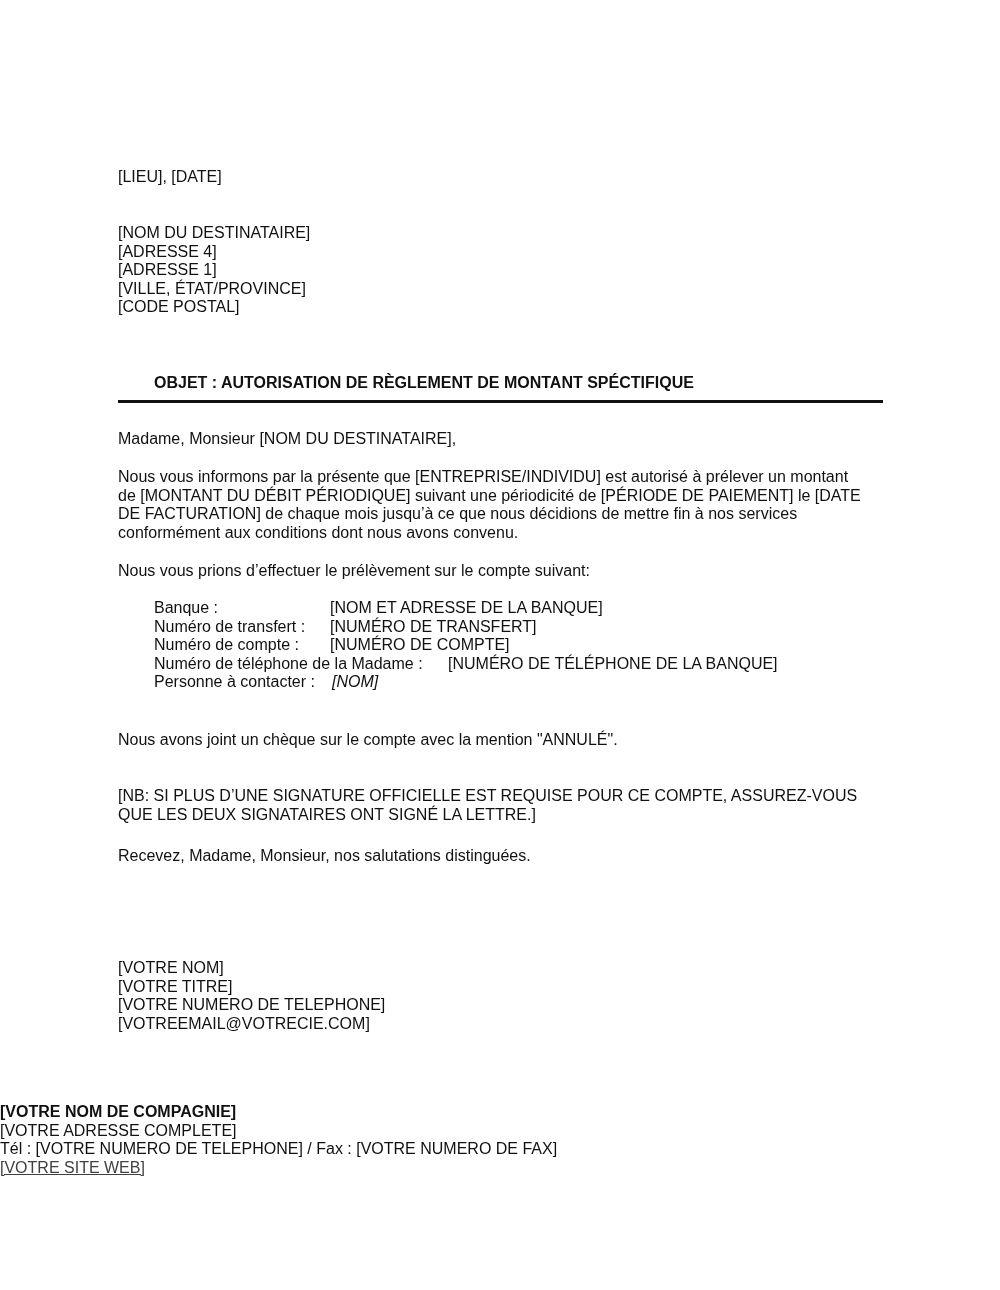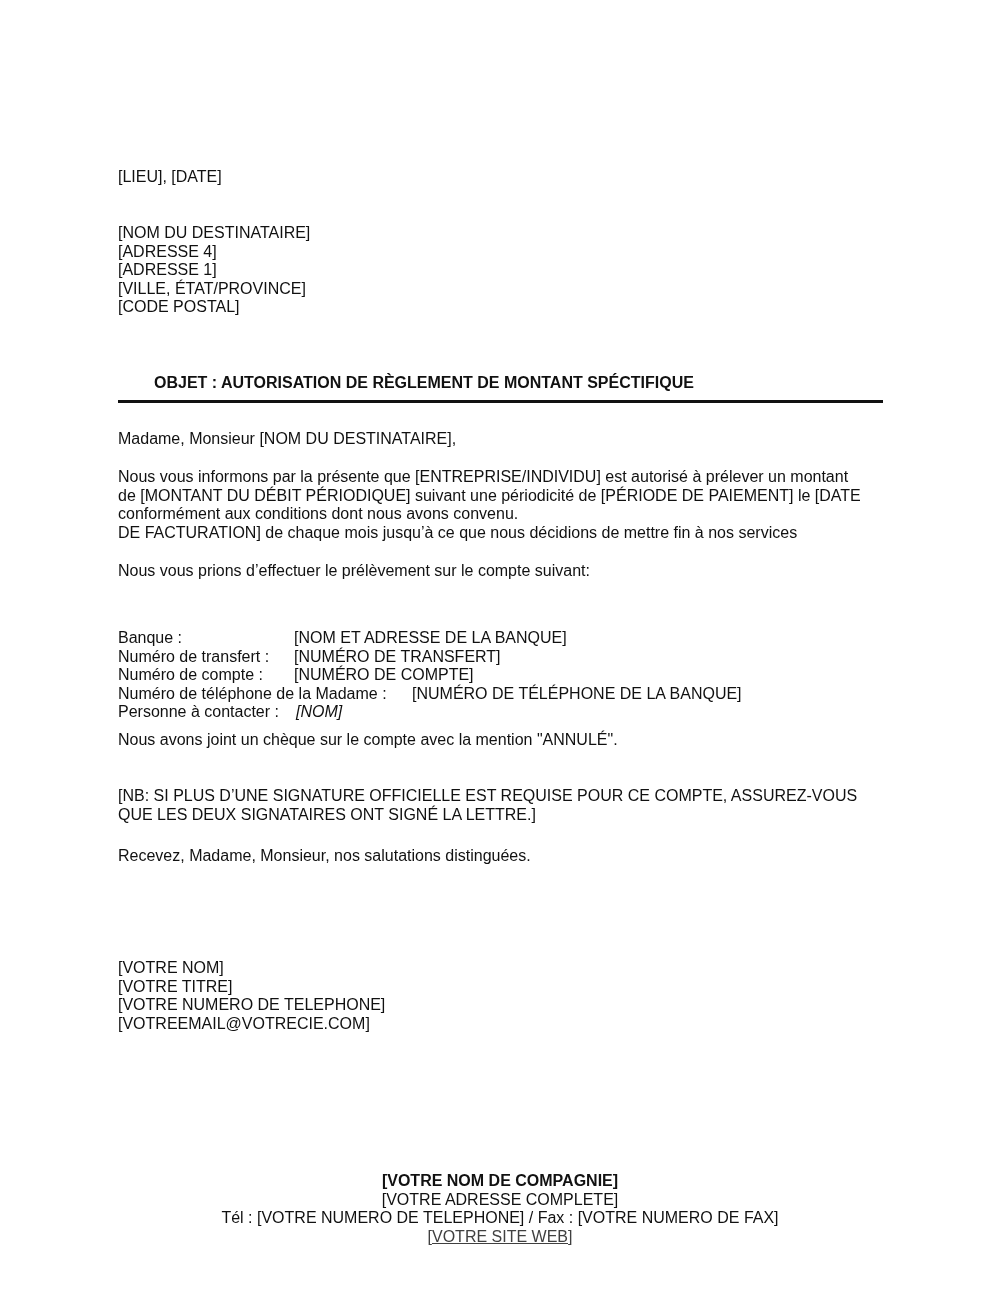--- a/index.html
+++ b/index.html
@@ -49,23 +49,22 @@
       display: block;
       position: relative;
       height: 18.5px;
       white-space: nowrap;
     }
     .bank-label { position: absolute; left: 0; }
     .bank-value { position: absolute; }
     .footer {
       position: absolute;
       left: 0;
-      top: 1172px;
+      top: 1103px;
       width: 1000px;
-      text-align: center;
       line-height: 18.5px;
     }
     .footer .company { font-weight: bold; }
     .footer a {
       color: #404040;
       text-decoration: underline;
     }
   </style>
 </head>
 <body>
@@ -83,27 +82,27 @@
   </div>
 
   <div class="abs title" style="top:374px;margin-left:36px;">OBJET : AUTORISATION DE RÈGLEMENT DE MONTANT SPÉCTIFIQUE</div>
   <div class="rule"></div>
 
   <div class="abs" style="top:430px;">Madame, Monsieur [NOM DU DESTINATAIRE],</div>
 
   <div class="para" style="top:468px;">
     <span class="line">Nous vous informons par la présente que [ENTREPRISE/INDIVIDU] est autorisé à prélever un montant</span>
     <span class="line">de [MONTANT DU DÉBIT PÉRIODIQUE] suivant une périodicité de [PÉRIODE DE PAIEMENT] le [DATE</span>
+    <span class="line">DE FACTURATION] de chaque mois jusqu’à ce que nous décidions de mettre fin à nos services</span>
     <span class="line">conformément aux conditions dont nous avons convenu.</span>
-    <span class="line">DE FACTURATION] de chaque mois jusqu’à ce que nous décidions de mettre fin à nos services</span>
   </div>
 
   <div class="abs" style="top:562px;">Nous vous prions d’effectuer le prélèvement sur le compte suivant:</div>
 
-  <div class="para" style="top:629px;">
+  <div class="para" style="top:599px;margin-left:36px;">
     <span class="bank-row">
       <span class="bank-label">Banque :</span>
       <span class="bank-value" style="left:176px;">[NOM ET ADRESSE DE LA BANQUE]</span>
     </span>
     <span class="bank-row">
       <span class="bank-label">Numéro de transfert :</span>
       <span class="bank-value" style="left:176px;">[NUMÉRO DE TRANSFERT]</span>
     </span>
     <span class="bank-row">
       <span class="bank-label">Numéro de compte :</span>

